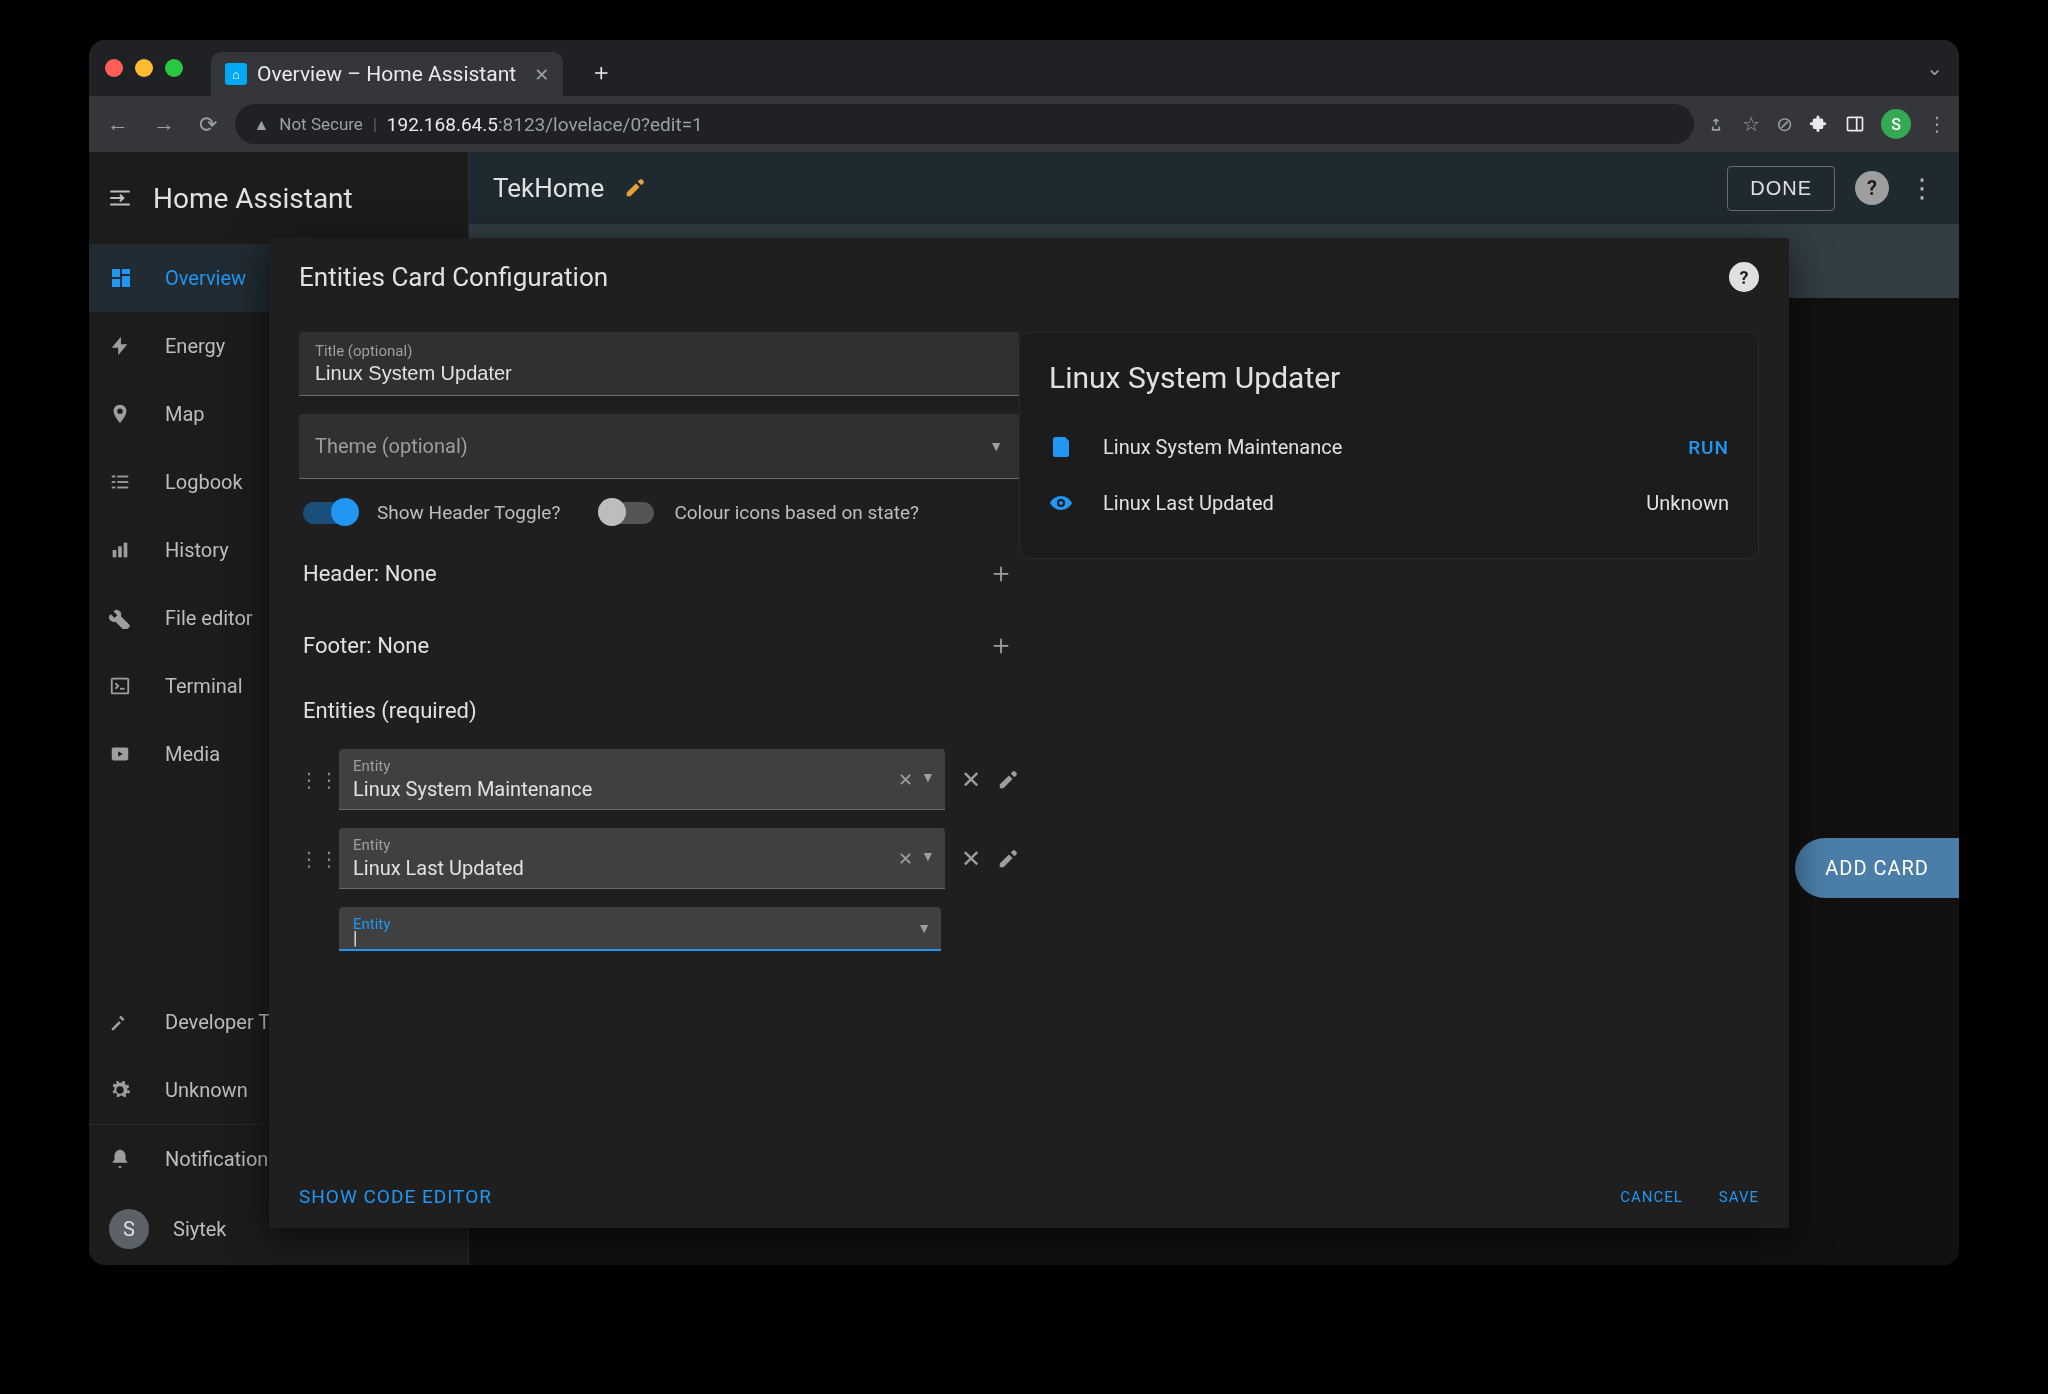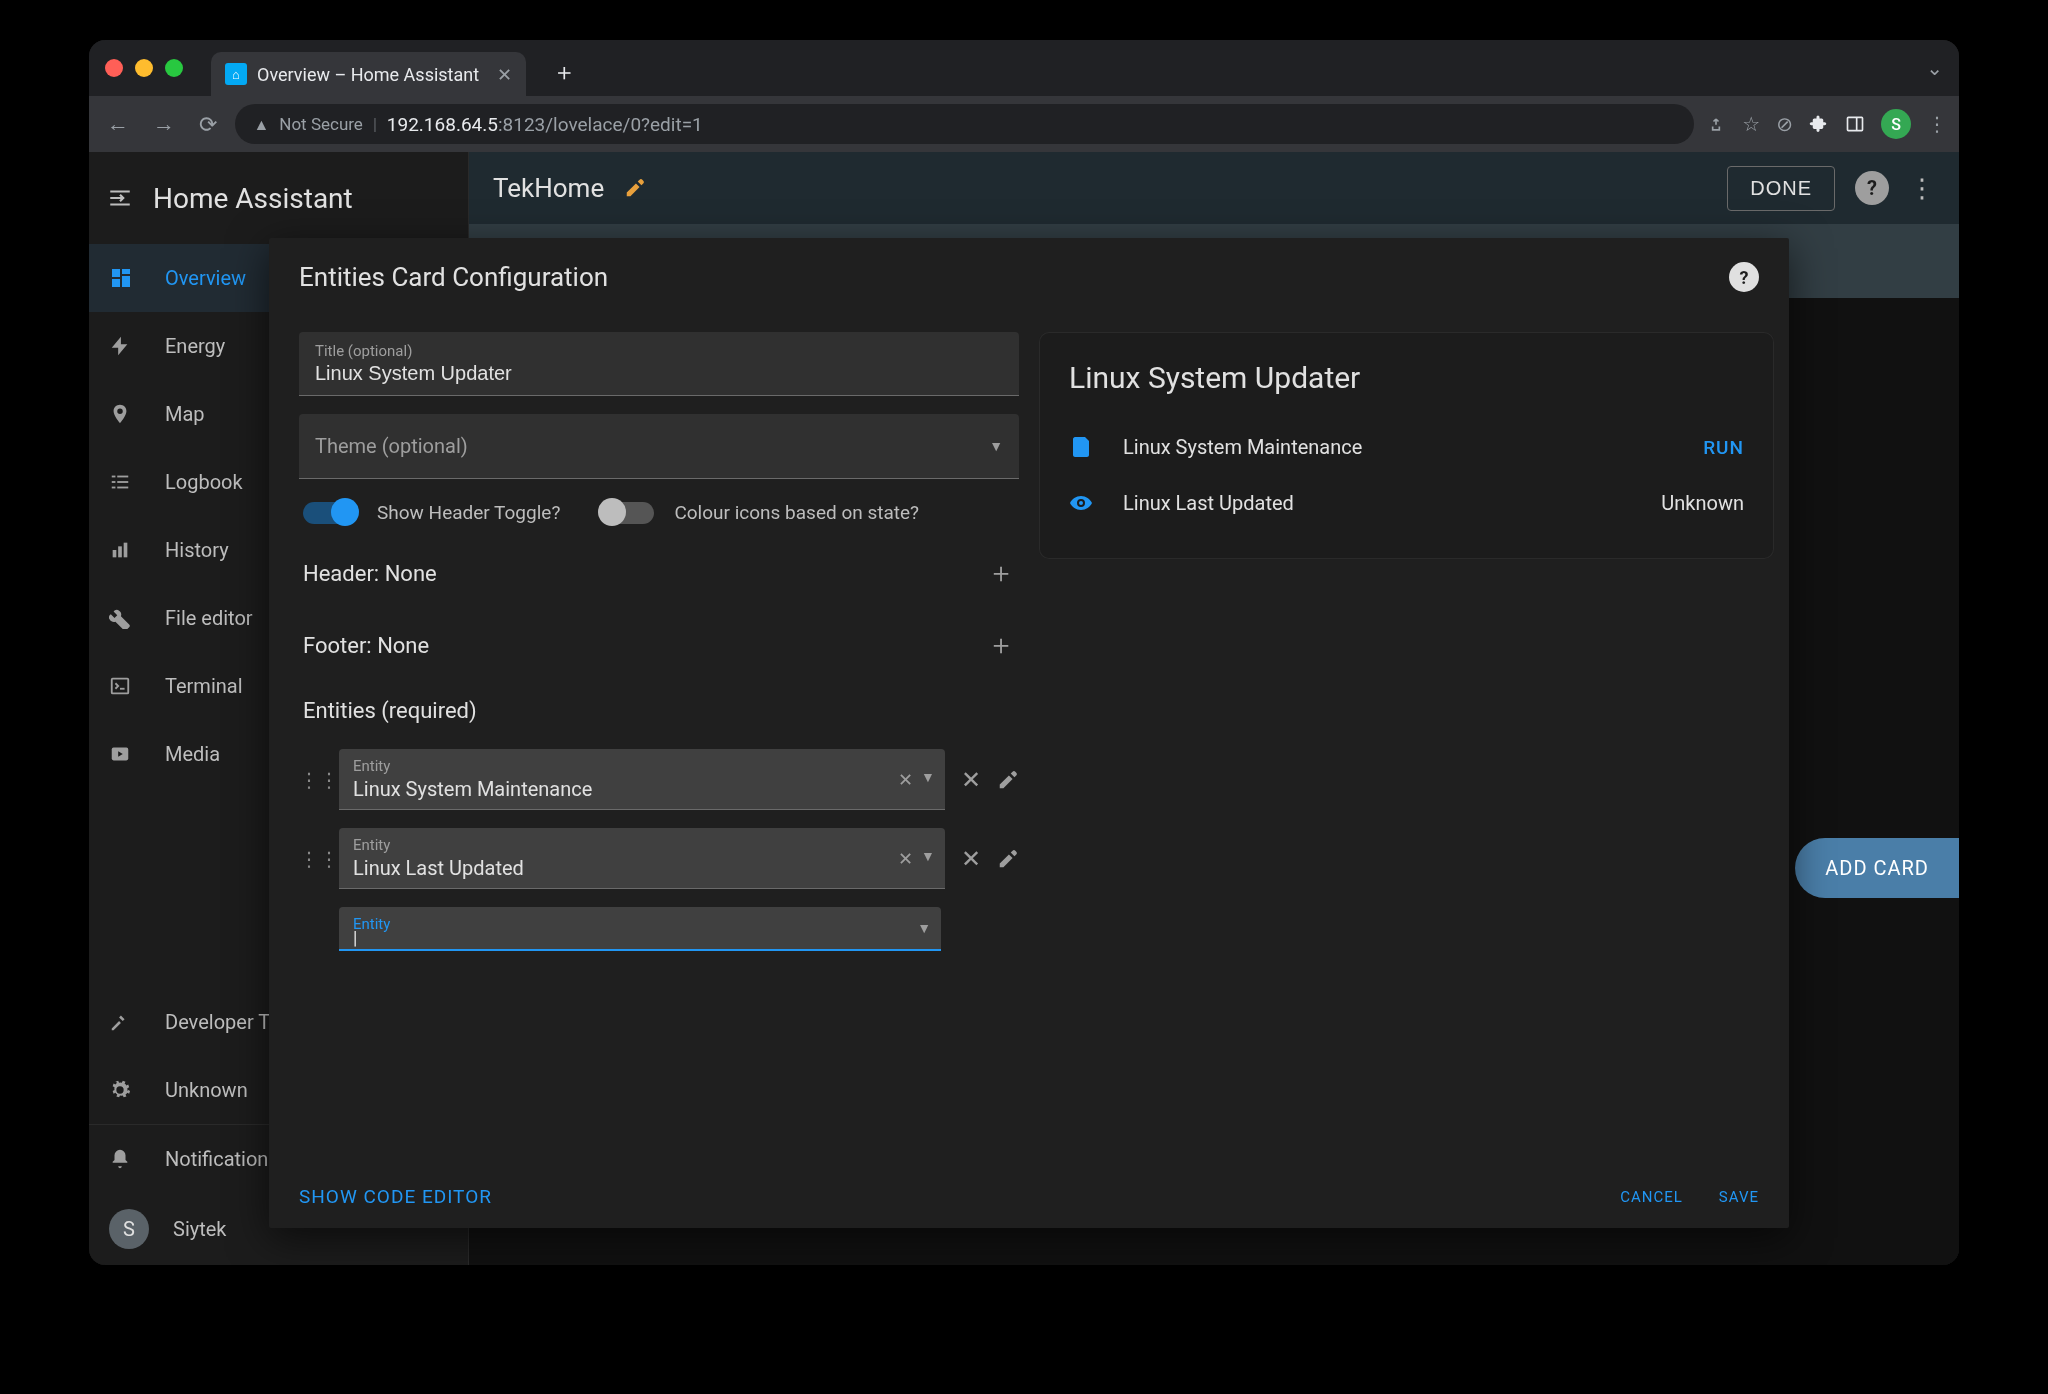--- a/index.html
+++ b/index.html
@@ -50,21 +50,21 @@
   width: 22px; height: 22px;
   background: #03a9f4;
   border-radius: 3px;
   display: flex;
   align-items: center;
   justify-content: center;
   color: #fff;
   font-size: 13px;
   font-weight: bold;
 }
-.tab-title { color: #e8eaed; font-size: 18px; }
+.tab-title { color: #e8eaed; font-size: 21px; }
 .tab-close { color: #9aa0a6; font-size: 18px; margin-left: 8px; cursor: pointer; }
 .new-tab { color: #e8eaed; font-size: 24px; margin-left: 14px; cursor: pointer; margin-top:8px;}
 .tab-bar-right { margin-left: auto; color: #9aa0a6; font-size: 20px; cursor: pointer; }
 
 .addr-bar {
   height: 56px;
   background: #35363a;
   display: flex;
   align-items: center;
   padding: 0 12px;
@@ -196,22 +196,21 @@
 .modal-header {
   display: flex; align-items: center;
   padding: 24px 30px 10px 30px;
 }
 .modal-title { color: #e1e1e1; font-size: 26px; font-weight: 400; }
 .modal-help { margin-left: auto; width:30px;height:30px;border-radius:50%;background:#e0e0e0;display:flex;align-items:center;justify-content:center;color:#1f1f1f;font-weight:bold;font-size:18px;cursor:pointer;}
 
 .modal-body {
   flex: 1;
   display: flex;
-  padding: 30px 15px 0 30px;
-  gap: 20px;
+  padding: 30px 30px 0 30px;
   overflow: hidden;
 }
 .form-col { flex: 1; display: flex; flex-direction: column; gap: 18px; max-width: 720px; overflow-y:auto;}
 .preview-col { flex: 1; }
 
 .text-field {
   background: #303030;
   border-radius: 4px 4px 0 0;
   border-bottom: 1px solid #6a6a6a;
   padding: 10px 16px 10px 16px;

